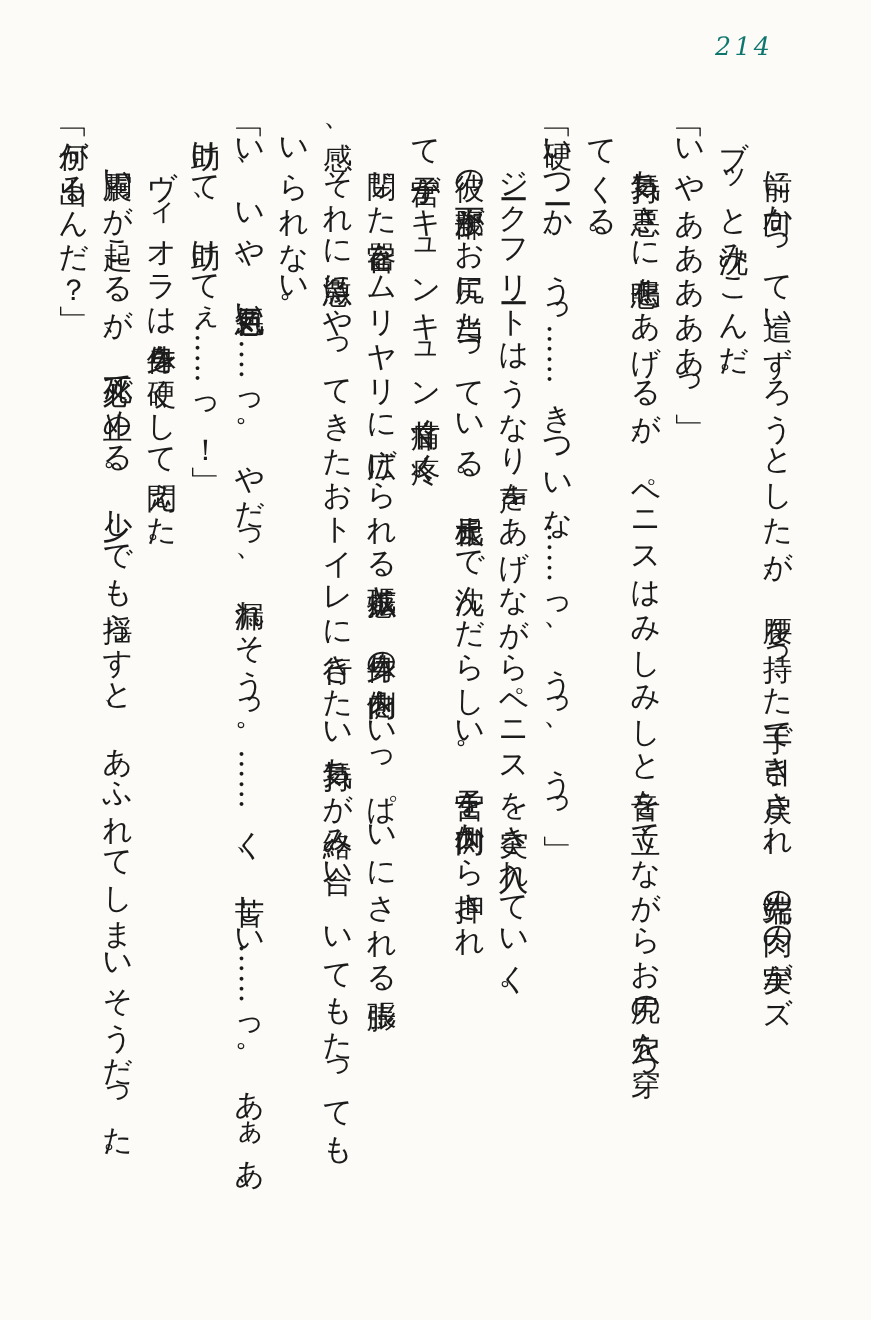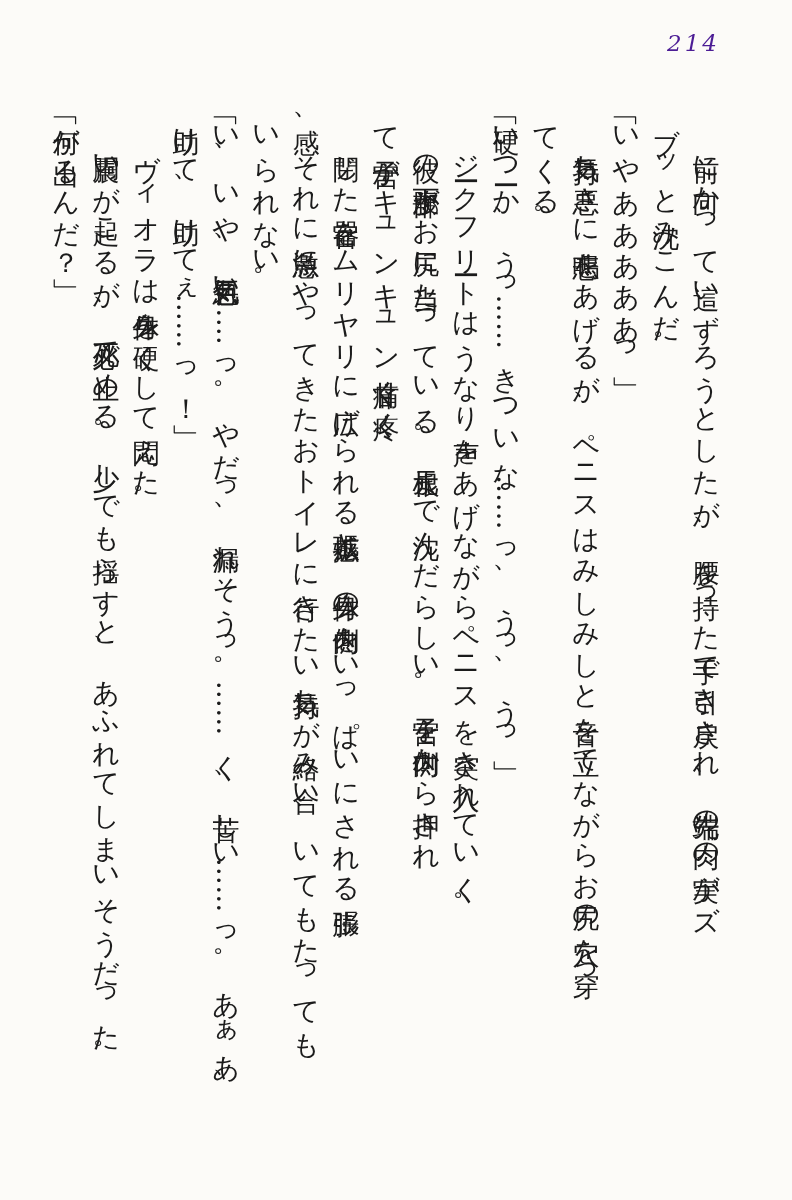--- a/index.html
+++ b/index.html
@@ -17,22 +17,21 @@
     font-family: "DejaVu Serif", "Liberation Serif", serif;
     color: #1b1b1b;
   }
   .page-number {
     position: absolute;
     top: 30px;
     left: 650px;
     font-size: 23px;
     font-style: italic;
     letter-spacing: 3px;
-    color: #4c1d95;
-    margin-left: 17px;
+    color: #0f766e;
   }
   .text-area {
     position: absolute;
     top: 108px;
     right: 66px;
     width: 692px;
     height: 1075px;
     writing-mode: vertical-rl;
     -webkit-writing-mode: vertical-rl;
     text-orientation: mixed;

